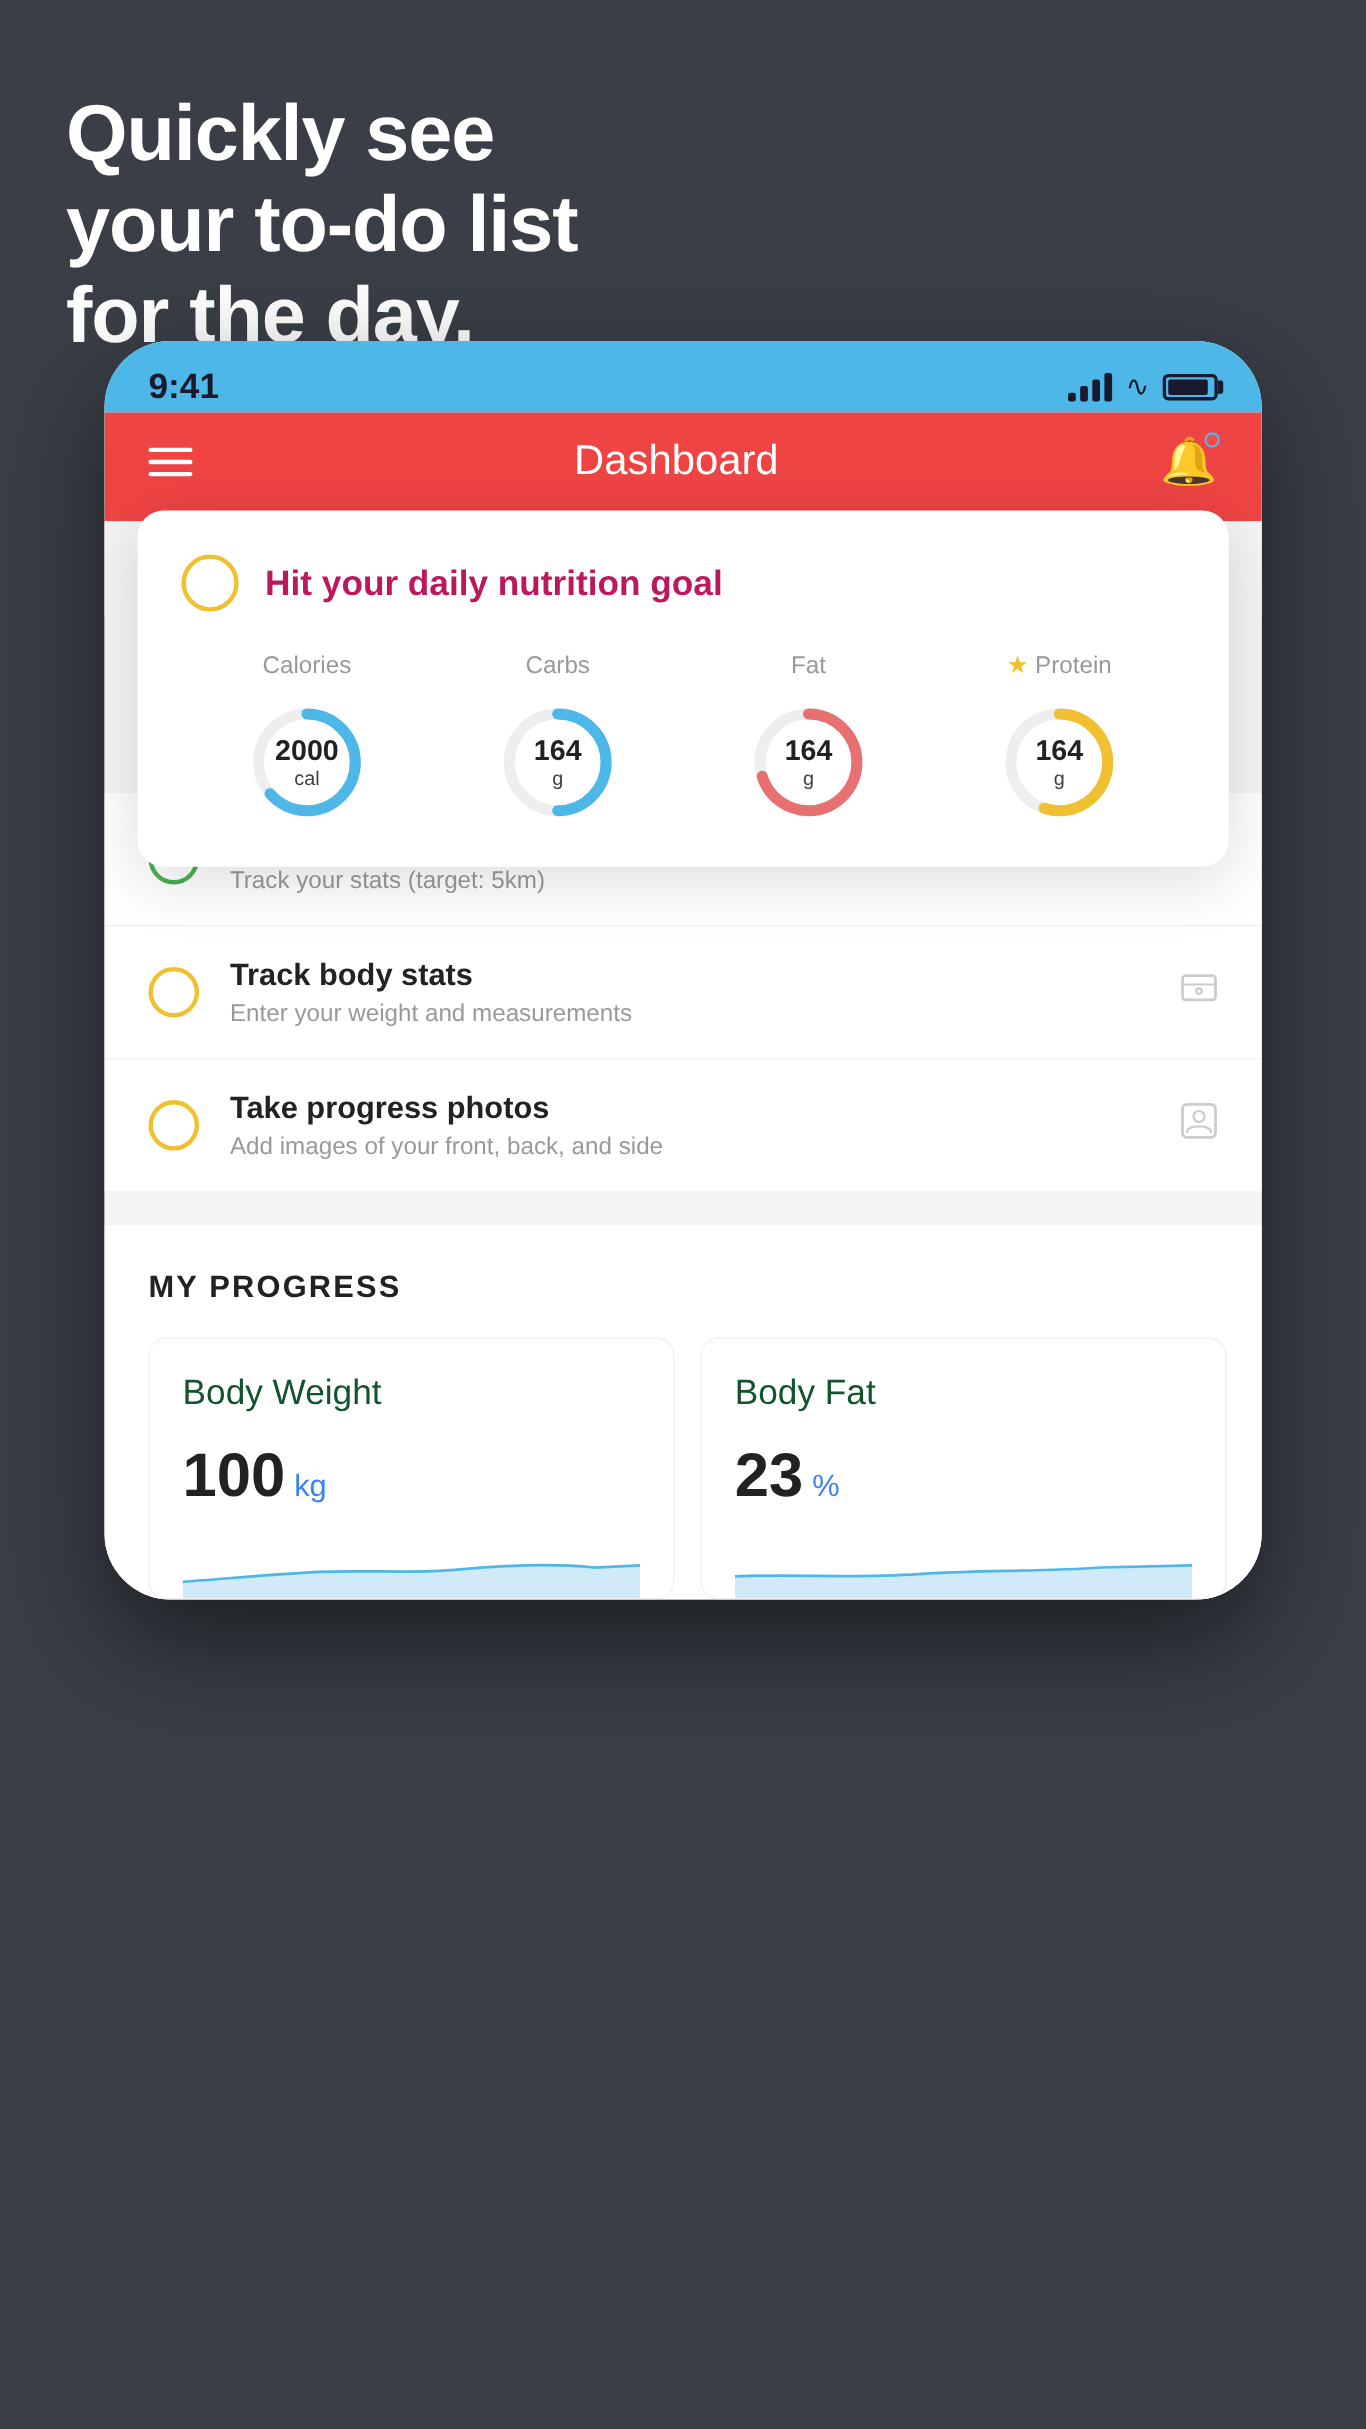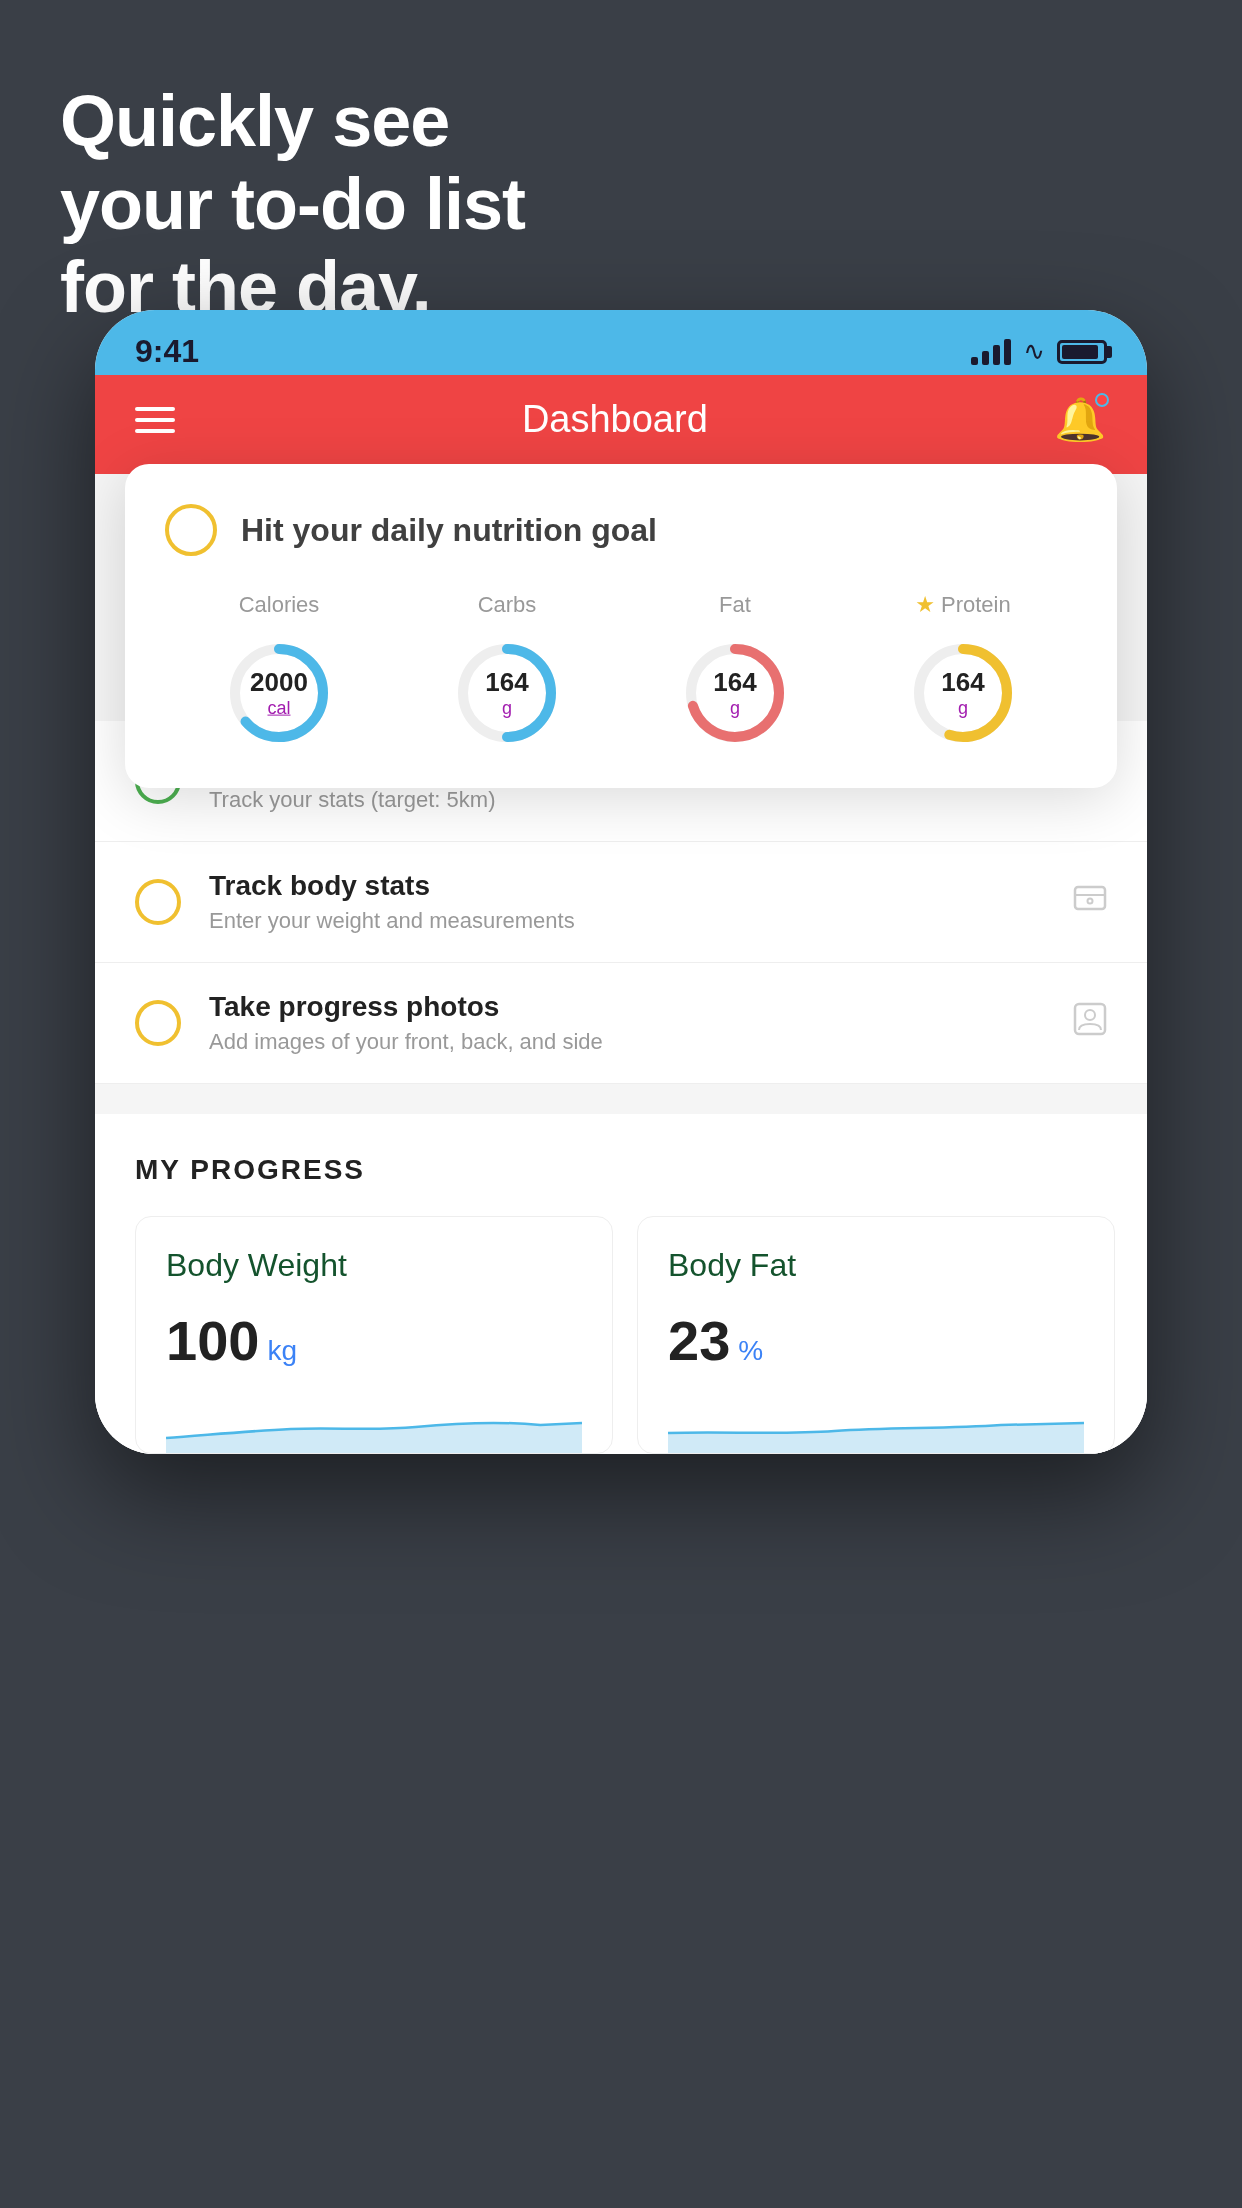--- a/index.html
+++ b/index.html
@@ -199,21 +199,21 @@
       height: 52px;
       border-radius: 50%;
       border: 4px solid #f0c030;
       background: white;
       flex-shrink: 0;
     }
 
     .card-title {
       font-size: 32px;
       font-weight: 600;
-      color: #404040;
+      color: #be185d;
     }
 
     .nutrition-row {
       display: flex;
       justify-content: space-around;
       align-items: center;
     }
 
     .nutrition-item {
       display: flex;
@@ -265,22 +265,21 @@
     }
 
     .donut-number {
       font-size: 26px;
       font-weight: 700;
       color: #222;
     }
 
     .donut-unit {
       font-size: 18px;
-      color: #a21caf;
-      text-decoration: underline;
+      color: #404040;
     }
 
     
     .todo-list {
       background: white;
       margin-top: 160px;
     }
 
     .todo-item {
       display: flex;

